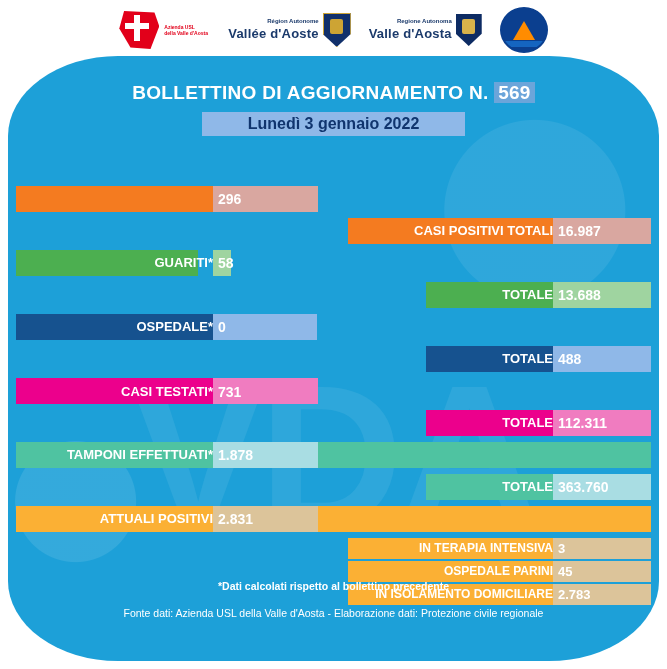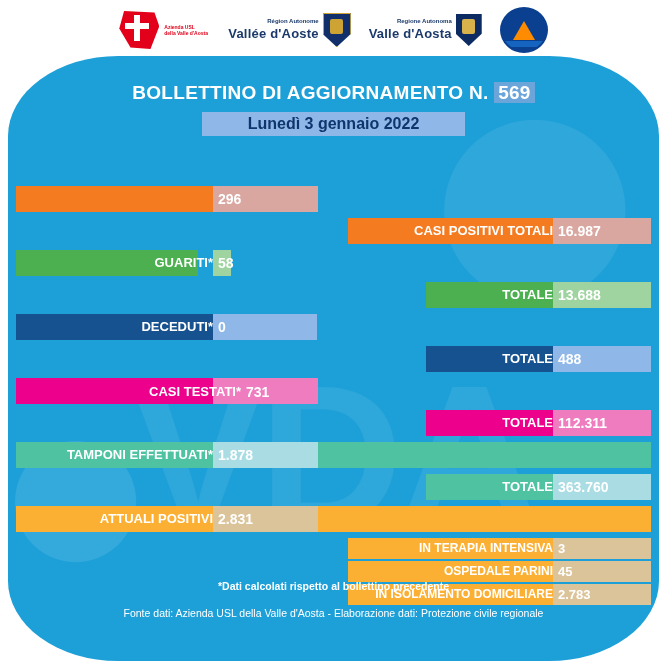--- a/index.html
+++ b/index.html
@@ -180,34 +180,34 @@
       <div class="bar" style="left: 418px; top: 96px; width: 225px; background: rgb(76, 175, 80);">
         <div class="chip" style="left: 127px; width: 98px; background: rgb(159, 212, 160);"></div>
         <div style="position: absolute; left: 0px; top: 0px; right: 0px; height: 26px; display: flex; align-items: center; justify-content: flex-start;">
           <span class="label" style="position: absolute; left: 0px; width: 127px; text-align: right; line-height: 26px;">TOTALE</span>
           <span class="value" style="position: absolute; left: 132px; line-height: 26px;">13.688</span>
         </div>
       </div>
       <div class="bar" style="left: 8px; top: 128px; width: 301px; background: rgb(22, 82, 143);">
         <div class="chip" style="left: 197px; width: 104px; background: rgb(143, 184, 232);"></div>
         <div style="position: absolute; left: 0px; top: 0px; right: 0px; height: 26px; display: flex; align-items: center; justify-content: flex-start;">
-          <span class="label" style="position: absolute; left: 0px; width: 197px; text-align: right; line-height: 26px;">DECEDUTI*</span>
+          <span class="label" style="position: absolute; left: 0px; width: 197px; text-align: right; line-height: 26px;">OSPEDALE*</span>
           <span class="value" style="position: absolute; left: 202px; line-height: 26px;">0</span>
         </div>
       </div>
       <div class="bar" style="left: 418px; top: 160px; width: 225px; background: rgb(22, 82, 143);">
         <div class="chip" style="left: 127px; width: 98px; background: rgb(143, 184, 232);"></div>
         <div style="position: absolute; left: 0px; top: 0px; right: 0px; height: 26px; display: flex; align-items: center; justify-content: flex-start;">
           <span class="label" style="position: absolute; left: 0px; width: 127px; text-align: right; line-height: 26px;">TOTALE</span>
           <span class="value" style="position: absolute; left: 132px; line-height: 26px;">488</span>
         </div>
       </div>
       <div class="bar" style="left: 8px; top: 192px; width: 302px; background: rgb(236, 0, 140);">
         <div class="chip" style="left: 197px; width: 105px; background: rgb(240, 124, 192);"></div>
-        <div style="position: absolute; left: 0px; top: 0px; right: 0px; height: 28px; display: flex; align-items: center; justify-content: flex-start; margin-left: 28px;">
+        <div style="position: absolute; left: 0px; top: 0px; right: 0px; height: 28px; display: flex; align-items: center; justify-content: flex-start;">
           <span class="label" style="position: absolute; left: 0px; width: 197px; text-align: right; line-height: 26px;">CASI TESTATI*</span>
           <span class="value" style="position: absolute; left: 202px; line-height: 26px;">731</span>
         </div>
       </div>
       <div class="bar" style="left: 418px; top: 224px; width: 225px; background: rgb(236, 0, 140);">
         <div class="chip" style="left: 127px; width: 98px; background: rgb(240, 124, 192);"></div>
         <div style="position: absolute; left: 0px; top: 0px; right: 0px; height: 26px; display: flex; align-items: center; justify-content: flex-start;">
           <span class="label" style="position: absolute; left: 0px; width: 127px; text-align: right; line-height: 26px;">TOTALE</span>
           <span class="value" style="position: absolute; left: 132px; line-height: 26px;">112.311</span>
         </div>

